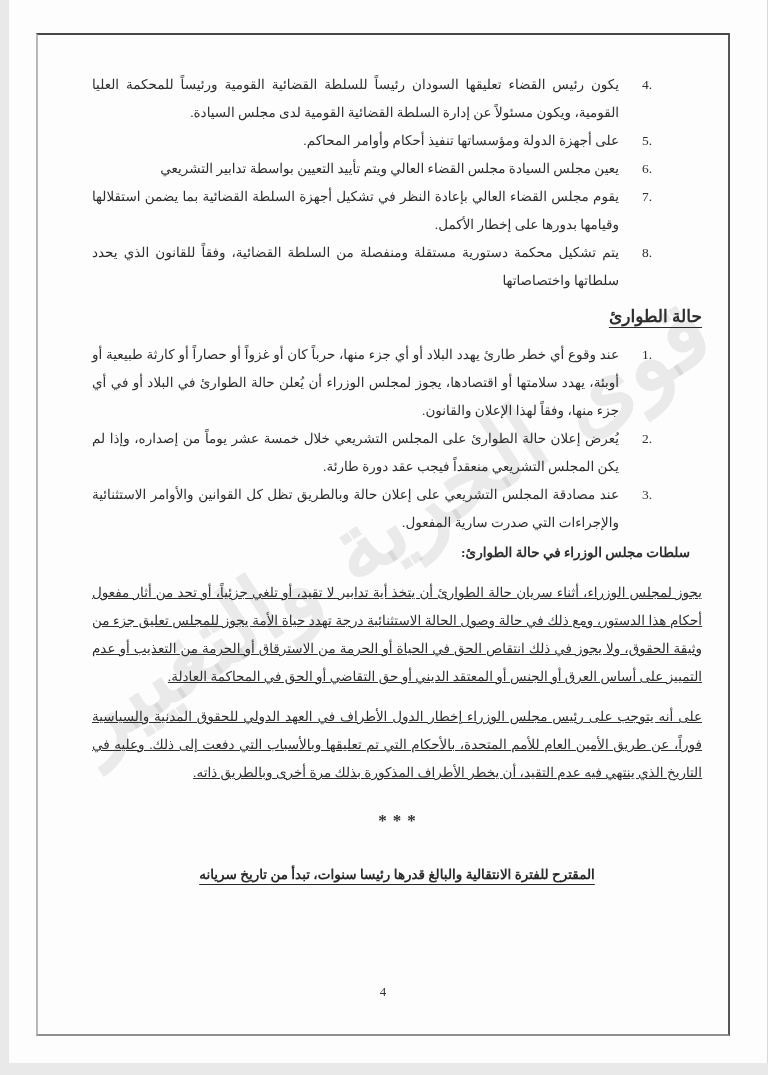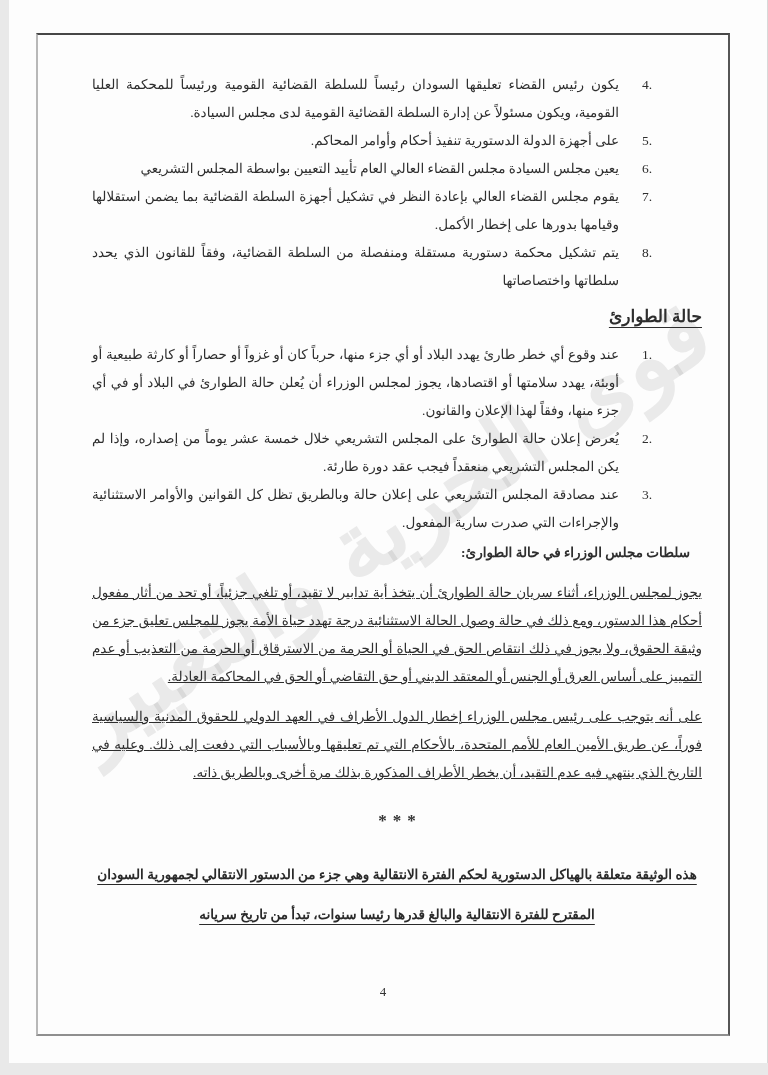--- a/index.html
+++ b/index.html
@@ -83,25 +83,25 @@
 
   <div class="content">
 
     <div class="nlist">
       <div class="nitem">
         <span class="num">4.</span>
         <span class="ntext">يكون رئيس القضاء تعليقها السودان رئيساً للسلطة القضائية القومية ورئيساً للمحكمة العليا القومية، ويكون مسئولاً عن إدارة السلطة القضائية القومية لدى مجلس السيادة.</span>
       </div>
       <div class="nitem">
         <span class="num">5.</span>
-        <span class="ntext">على أجهزة الدولة الدستورية تنفيذ أحكام وأوامر المحاكم.</span>
+        <span class="ntext">على أجهزة الدولة ومؤسساتها تنفيذ أحكام وأوامر المحاكم.</span>
       </div>
       <div class="nitem">
         <span class="num">6.</span>
-        <span class="ntext">يعين مجلس السيادة مجلس القضاء العالي العام تأييد التعيين بواسطة المجلس التشريعي</span>
+        <span class="ntext">يعين مجلس السيادة مجلس القضاء العالي ويتم تأييد التعيين بواسطة تدابير التشريعي</span>
       </div>
       <div class="nitem">
         <span class="num">7.</span>
         <span class="ntext">يقوم مجلس القضاء العالي بإعادة النظر في تشكيل أجهزة السلطة القضائية بما يضمن استقلالها وقيامها بدورها على إخطار الأكمل.</span>
       </div>
       <div class="nitem">
         <span class="num">8.</span>
         <span class="ntext">يتم تشكيل محكمة دستورية مستقلة ومنفصلة من السلطة القضائية، وفقاً للقانون الذي يحدد سلطاتها واختصاصاتها</span>
       </div>
     </div>
@@ -124,21 +124,20 @@
     </div>
 
     <div class="subheading">سلطات مجلس الوزراء في حالة الطوارئ:</div>
 
     <p class="para">يجوز لمجلس الوزراء، أثناء سريان حالة الطوارئ أن يتخذ أية تدابير لا تقيد، أو تلغي جزئياً، أو تحد من أثار مفعول أحكام هذا الدستور، ومع ذلك في حالة وصول الحالة الاستثنائية درجة تهدد حياة الأمة يجوز للمجلس تعليق جزء من وثيقة الحقوق، ولا يجوز في ذلك انتقاص الحق في الحياة أو الحرمة من الاسترقاق أو الحرمة من التعذيب أو عدم التمييز على أساس العرق أو الجنس أو المعتقد الديني أو حق التقاضي أو الحق في المحاكمة العادلة.</p>
     <p class="para">على أنه يتوجب على رئيس مجلس الوزراء إخطار الدول الأطراف في العهد الدولي للحقوق المدنية والسياسية فوراً، عن طريق الأمين العام للأمم المتحدة، بالأحكام التي تم تعليقها وبالأسباب التي دفعت إلى ذلك. وعليه في التاريخ الذي ينتهي فيه عدم التقيد، أن يخطر الأطراف المذكورة بذلك مرة أخرى وبالطريق ذاته.</p>
 
     <div class="separator">***</div>
 
     <div class="closing-note">
-      <div class="note-line">هذه الوثيقة متعلقة بالهياكل الدستورية لحكم الفترة الانتقالية وهي جزء من الدستور الانتقالي لجمهورية السودان</div>
       <div class="note-line">المقترح للفترة الانتقالية والبالغ قدرها رئيسا سنوات، تبدأ من تاريخ سريانه</div>
     </div>
 
   </div>
 
   <div class="page-number">4</div>
 
 </div>
 
 </body></html>

